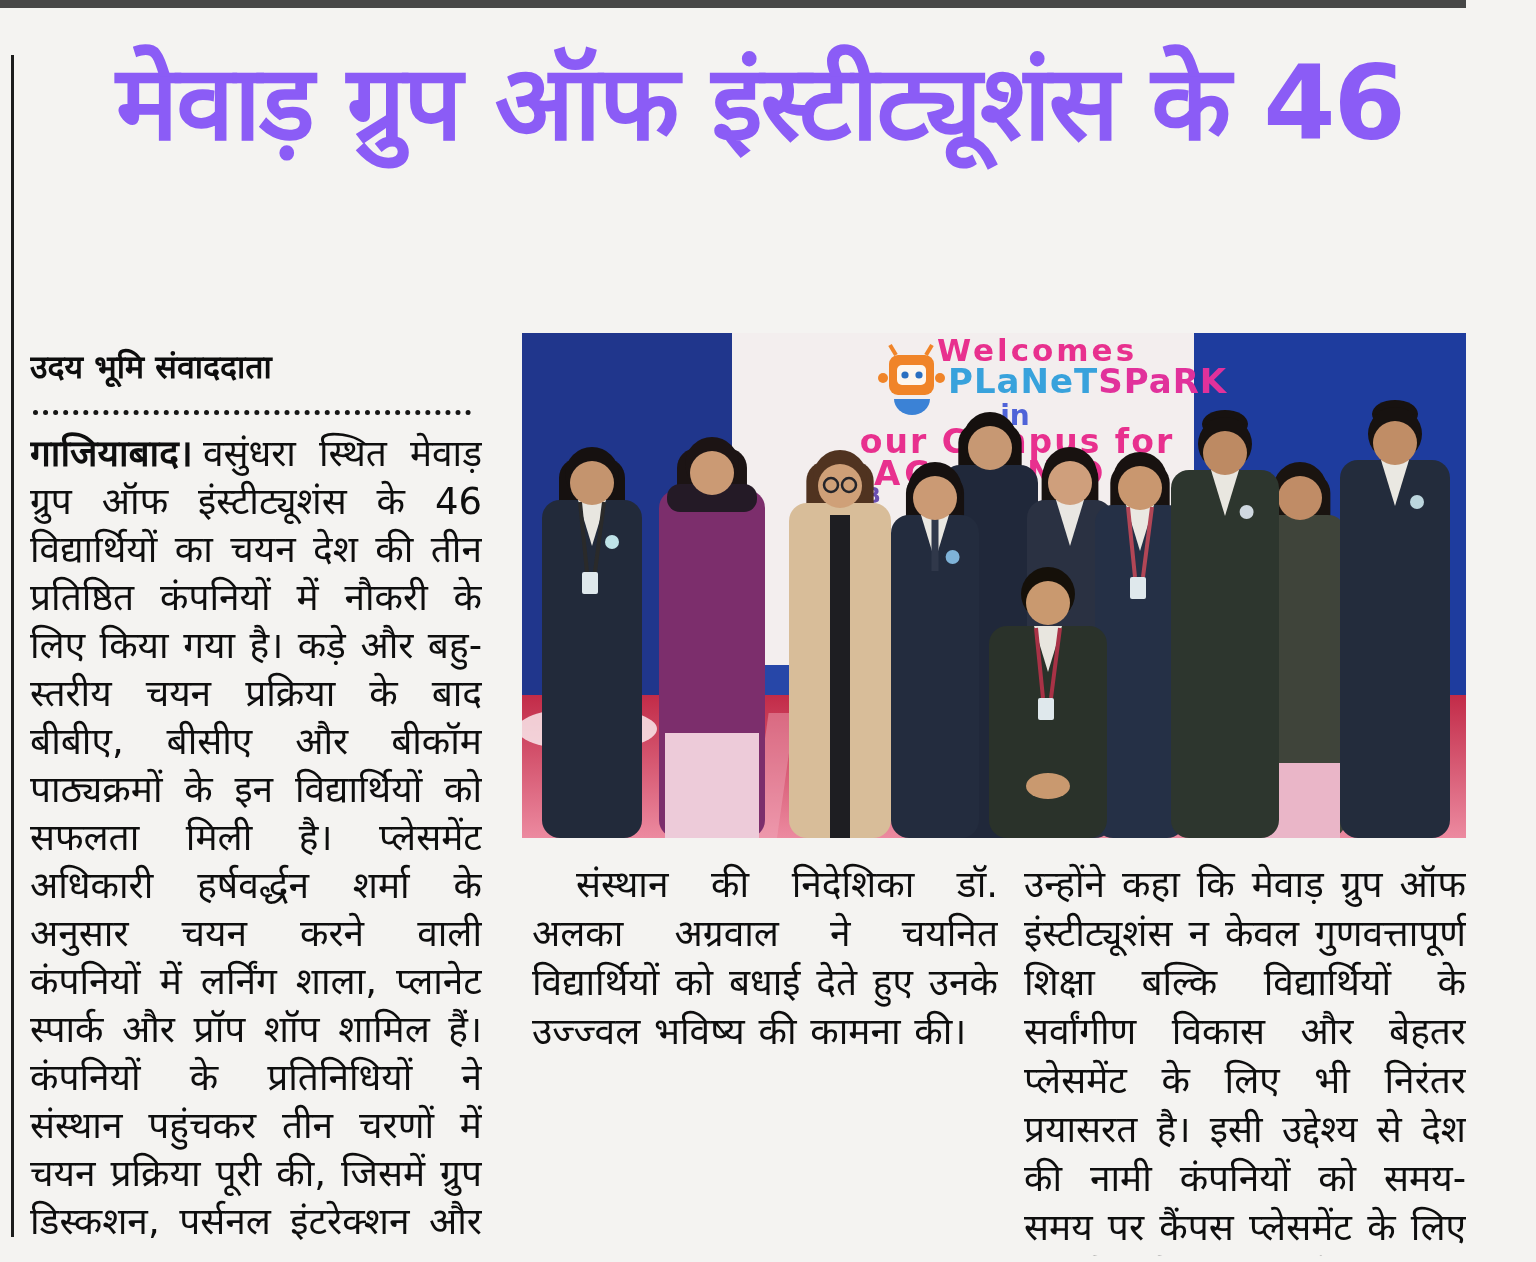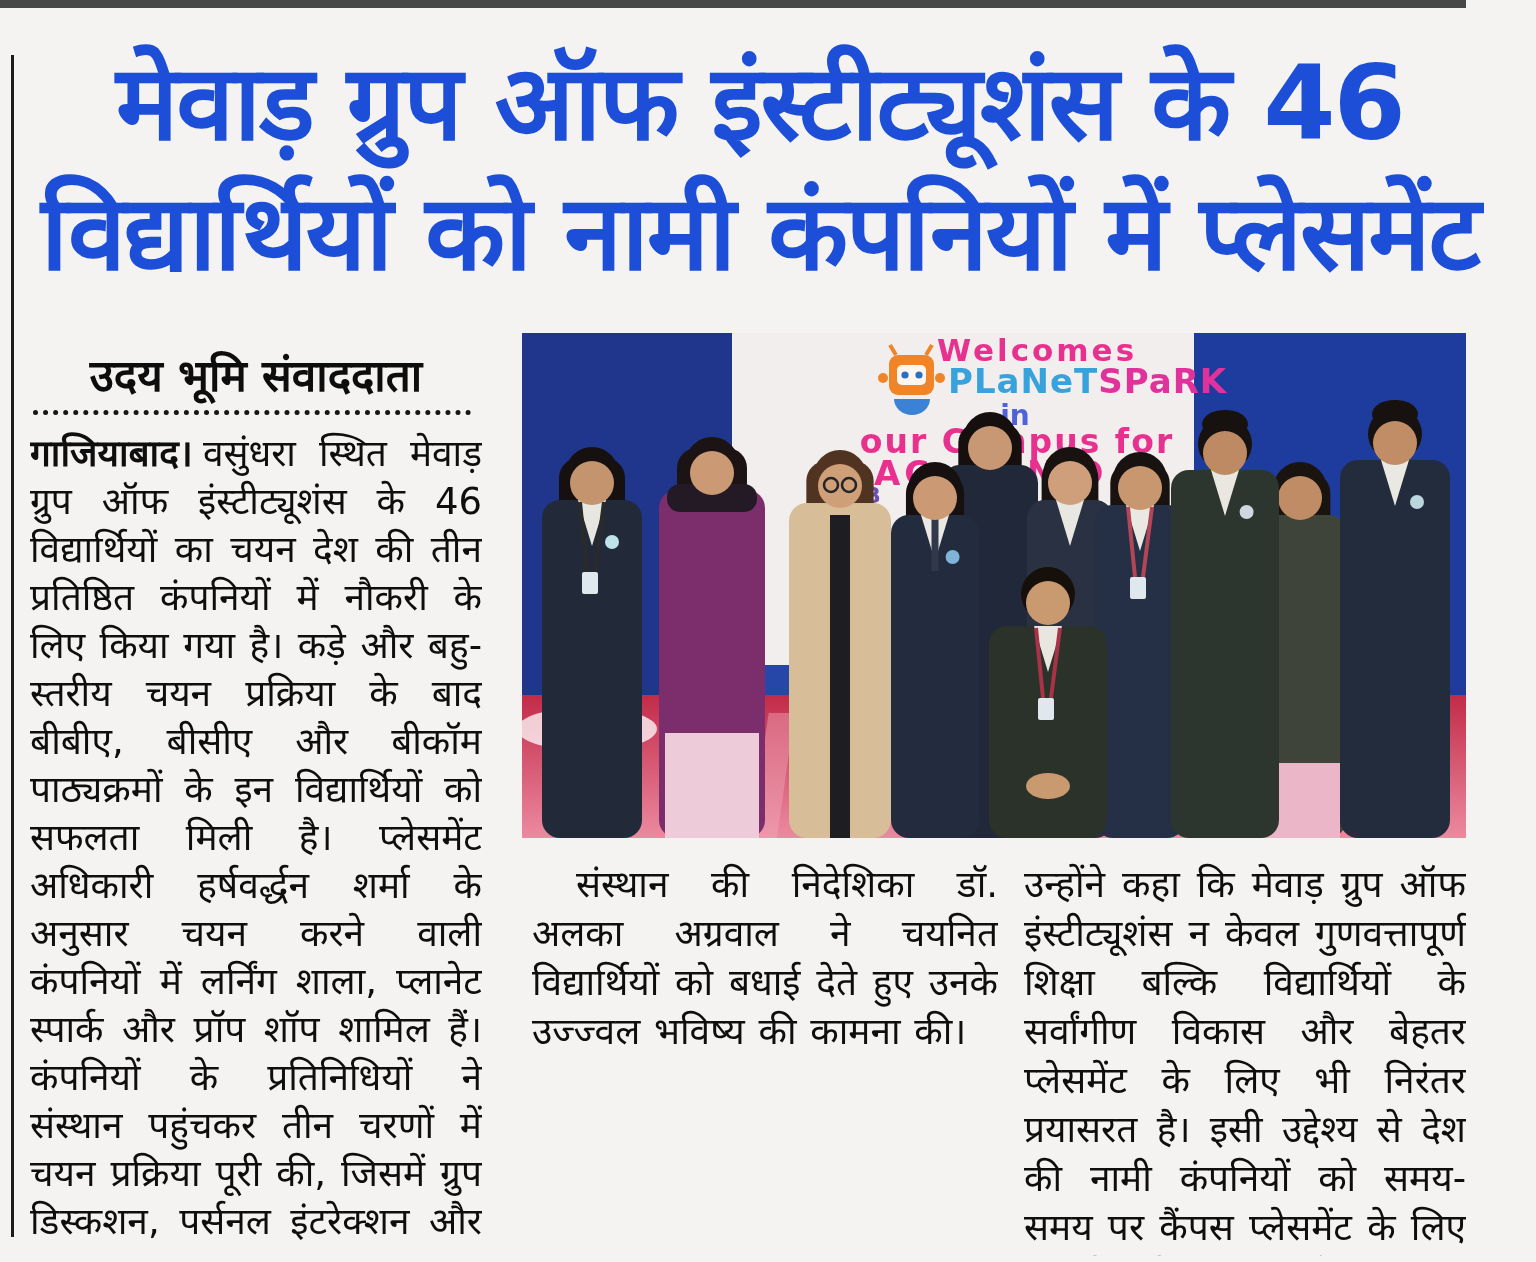--- a/index.html
+++ b/index.html
@@ -6,26 +6,26 @@
   body{
     width:1536px;height:1262px;position:relative;overflow:hidden;
     background:#f4f3f1;
     font-family:"DejaVu Sans", sans-serif;
     color:#111;
   }
   .top-bar{position:absolute;left:0;top:0;width:1466px;height:8px;background:#474747;}
   .left-rule{position:absolute;left:11px;top:55px;width:3px;height:1182px;background:#1c1c1c;}
   .headline{
     position:absolute;left:20px;top:38px;width:1480px;text-align:center;
-    font-weight:800;color:#1d4ed8;letter-spacing:-2px;
+    font-weight:800;color:#8b5cf6;letter-spacing:-2px;
   }
   .headline .hl-line{font-size:104px;line-height:130px;white-space:nowrap;}
   .byline{
-    position:absolute;left:30px;top:344px;width:452px;text-align:center;
-    font-size:44px;font-weight:800;color:#0d0d0d;white-space:nowrap;overflow:hidden;
+    position:absolute;left:30px;top:344px;width:452px;
+    font-size:32px;font-weight:800;color:#0d0d0d;white-space:nowrap;overflow:hidden;
   }
   .byline-rule{
     position:absolute;left:33px;top:410px;width:438px;height:0;
     border-top:5px dotted #151515;
   }
   .body-col{
     position:absolute;font-size:37px;line-height:48px;text-align:justify;
     color:#0e0e0e;word-spacing:2px;overflow:hidden;
   }
   .col-1{left:30px;top:430px;width:452px;height:818px;}
@@ -42,21 +42,20 @@
   .banner-text{font-family:"DejaVu Sans", sans-serif;font-weight:bold;}
 </style>
 </head>
 <body>
 
 <div class="top-bar"></div>
 <div class="left-rule"></div>
 
 <div class="headline">
   <div class="hl-line">मेवाड़ ग्रुप ऑफ इंस्टीट्यूशंस के 46</div>
-  <div class="hl-line">विद्यार्थियों को नामी कंपनियों में प्लेसमेंट</div>
 </div>
 
 <div class="byline">उदय भूमि संवाददाता</div>
 <div class="byline-rule"></div>
 
 <div class="body-col col-1">
   <span class="dateline">गाजियाबाद।</span><span>वसुंधरा स्थित मेवाड़ ग्रुप ऑफ इंस्टीट्यूशंस के 46 विद्यार्थियों का चयन देश की तीन प्रतिष्ठित कंपनियों में नौकरी के लिए किया गया है। कड़े और बहु-स्तरीय चयन प्रक्रिया के बाद बीबीए, बीसीए और बीकॉम पाठ्यक्रमों के इन विद्यार्थियों को सफलता मिली है। प्लेसमेंट अधिकारी हर्षवर्द्धन शर्मा के अनुसार चयन करने वाली कंपनियों में लर्निंग शाला, प्लानेट स्पार्क और प्रॉप शॉप शामिल हैं। कंपनियों के प्रतिनिधियों ने संस्थान पहुंचकर तीन चरणों में चयन प्रक्रिया पूरी की, जिसमें ग्रुप डिस्कशन, पर्सनल इंटरेक्शन और प्री-प्लेसमेंट टॉक शामिल रहे। सभी</span>
 </div>
 
 <div class="photo">

